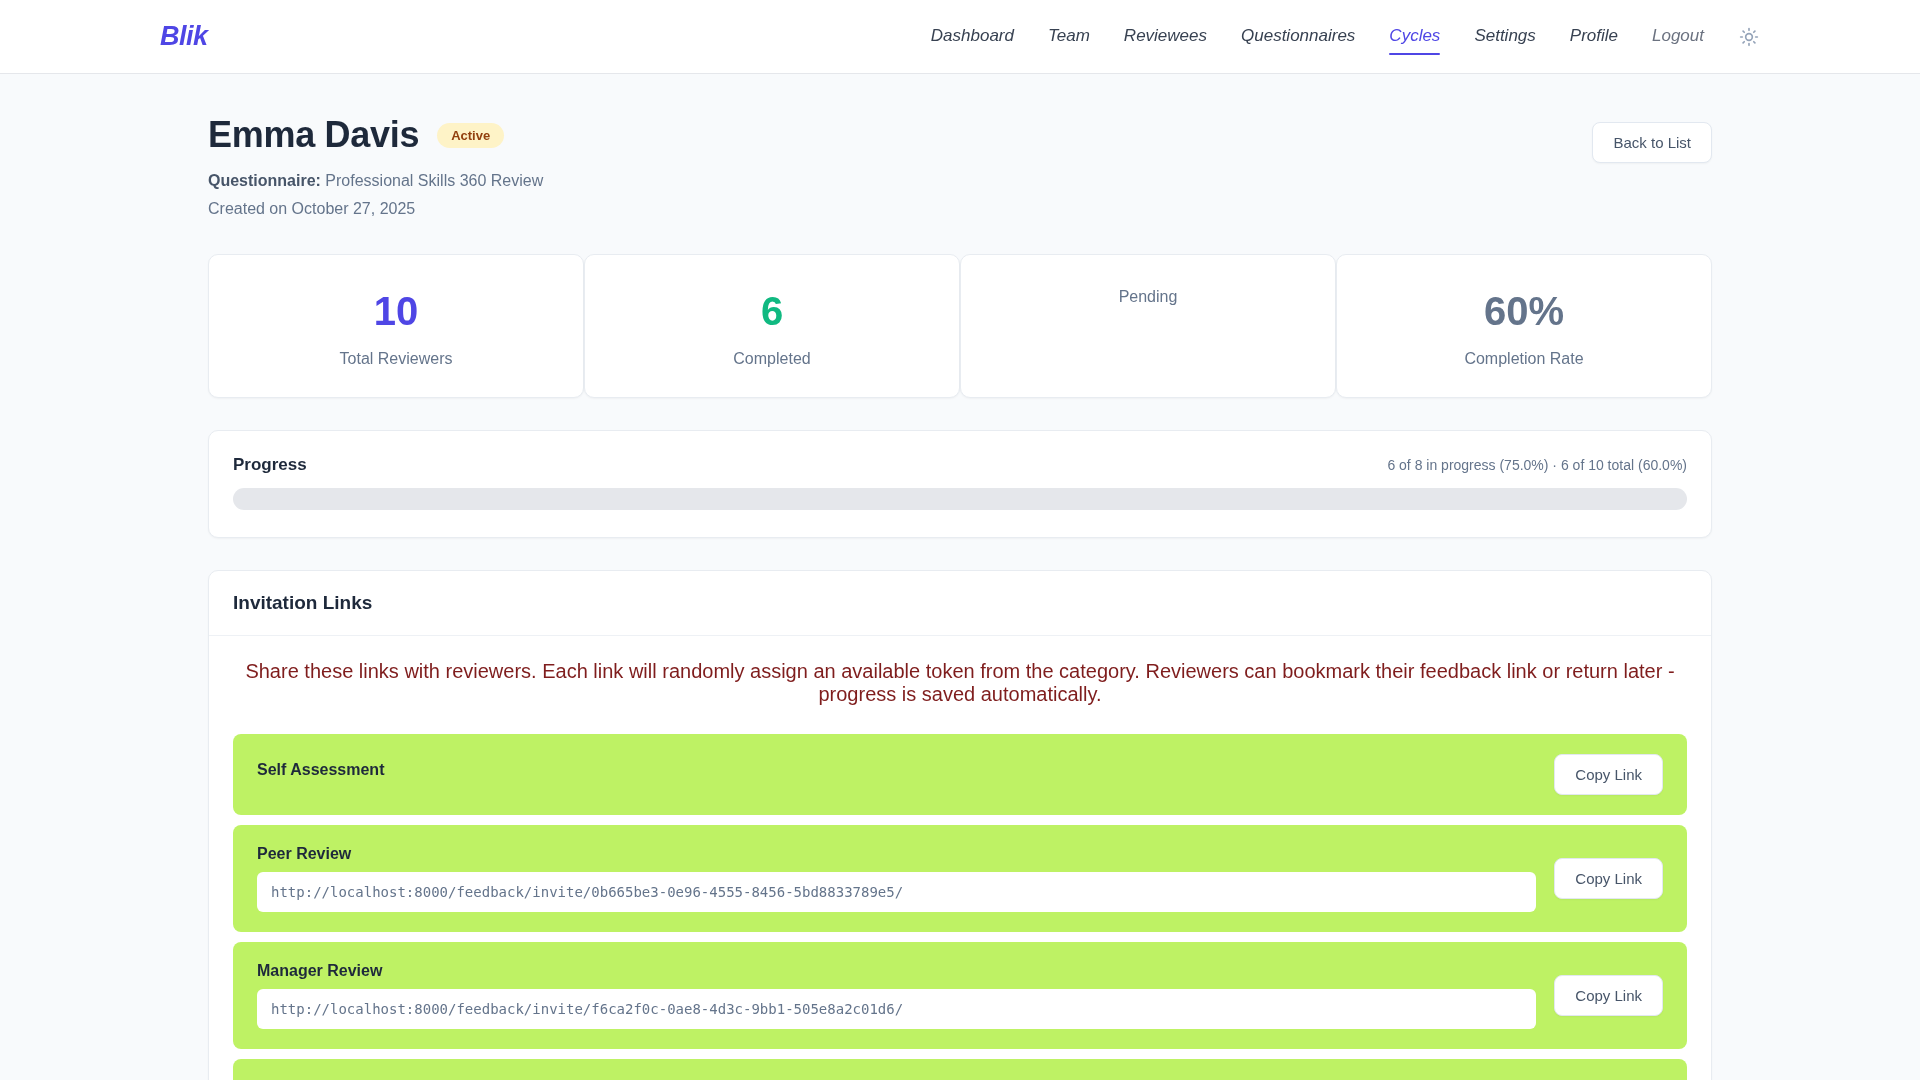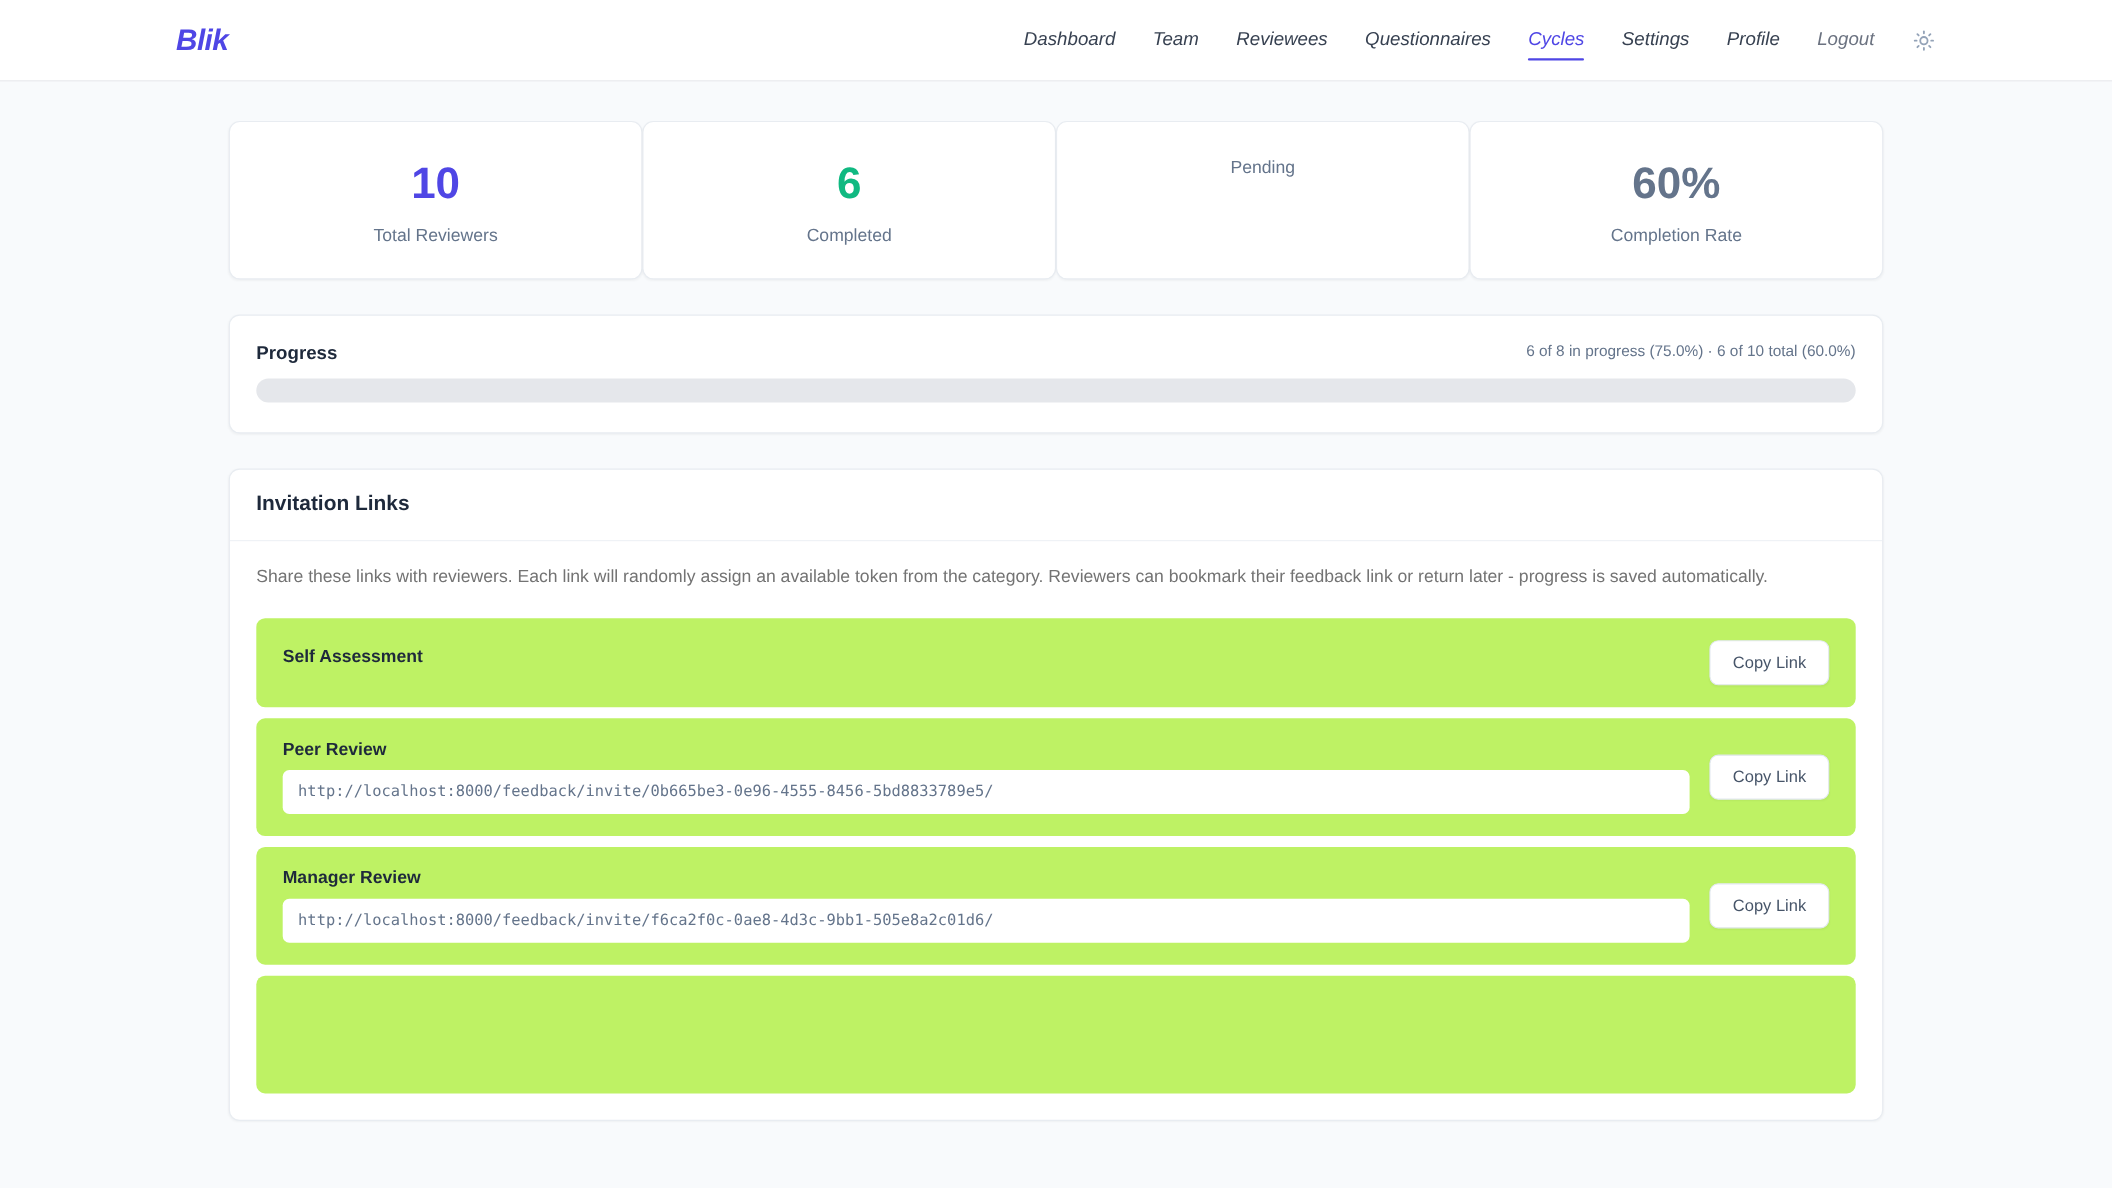--- a/index.html
+++ b/index.html
@@ -58,39 +58,39 @@
   }
   .stat-value { font-size:40px; line-height:48px; font-weight:700; margin-bottom:14px; }
   .stat-value:empty { margin-bottom:0; }
   .stat-label { font-size:16px; line-height:20px; color:#64748b; }
 
   
   .progress-card {
     margin-top:32px; background:#ffffff; border:1px solid #e8ecf1; border-radius:10px;
     padding:24px 24px 27px; box-shadow:0 1px 2px rgba(0,0,0,0.04);
   }
-  .progress-head { display:flex; justify-content:space-between; }
+  .progress-head { display:flex; justify-content:space-between; align-items:center; }
   .progress-title { font-size:17px; font-weight:700; color:#1e293b; }
   .progress-summary { font-size:14px; color:#64748b; }
   .progress-track { margin-top:13px; height:22px; background:#e5e7eb; border-radius:11px; overflow:hidden; }
   .progress-fill {
     height:100%; background:#4f46e5; border-radius:11px;
     display:flex; align-items:center; justify-content:center;
     color:#ffffff; font-size:13px; font-weight:700;
   }
 
   
   .invite-card {
     margin-top:32px; background:#ffffff; border:1px solid #e8ecf1; border-radius:10px;
     box-shadow:0 1px 2px rgba(0,0,0,0.04); overflow:hidden;
   }
   .invite-header { padding:21px 24px; border-bottom:1px solid #eef1f5; }
   .invite-title { font-size:19px; font-weight:700; color:#1e293b; }
   .invite-body { padding:24px; }
-  .invite-desc { font-size:16px; color:#737373; margin-bottom:28px; }
+  .invite-desc { font-size:20px; color:#7f1d1d; margin-bottom:28px;text-align:center; }
   .invite-row {
     background:#bef264; border-radius:8px; padding:20px 24px;
     display:flex; align-items:center; gap:18px; margin-bottom:10px;
   }
   .invite-left { flex:1; min-width:0; }
   .invite-cat { font-size:16px; font-weight:700; color:#1e293b; margin-bottom:9px; }
   .url-box {
     background:#ffffff; border-radius:6px; height:40px; padding:0 14px;
     display:flex; align-items:center; overflow:hidden; white-space:nowrap;
   }
@@ -130,20 +130,34 @@
           <line x1="4.9" y1="19.1" x2="6.3" y2="17.7"></line>
           <line x1="17.7" y1="6.3" x2="19.1" y2="4.9"></line>
         </svg>
       </span>
     </nav>
   </div>
 </header>
 
 <main class="container">
 
+  <div class="page-header">
+    <div>
+      <div class="title-row">
+        <h1 class="page-title">Emma Davis</h1>
+        <span class="status-badge">Active</span>
+      </div>
+      <div class="meta-line">
+        <span class="meta-label">Questionnaire:</span>
+        <span>Professional Skills 360 Review</span>
+      </div>
+      <div class="meta-line second">Created on October 27, 2025</div>
+    </div>
+    <button class="btn back-btn">Back to List</button>
+  </div>
 
   <div class="stats-grid">
     <div class="stat-card">
       <div class="stat-value" style="color: rgb(79, 70, 229);">10</div>
       <div class="stat-label">Total Reviewers</div>
     </div>
     <div class="stat-card">
       <div class="stat-value" style="color: rgb(16, 185, 129);">6</div>
       <div class="stat-label">Completed</div>
     </div>

